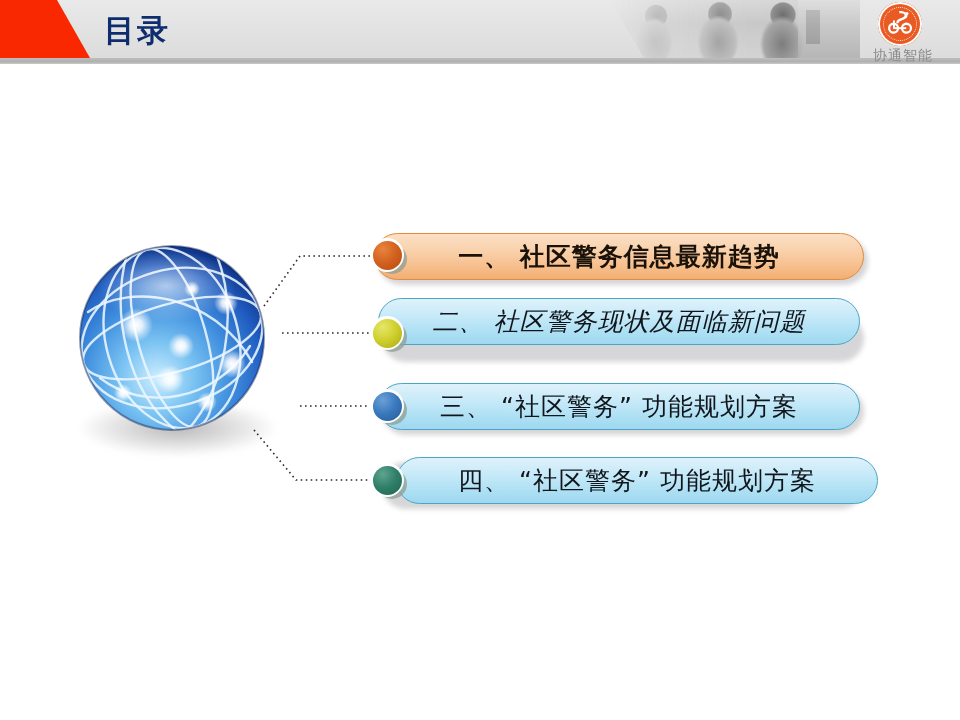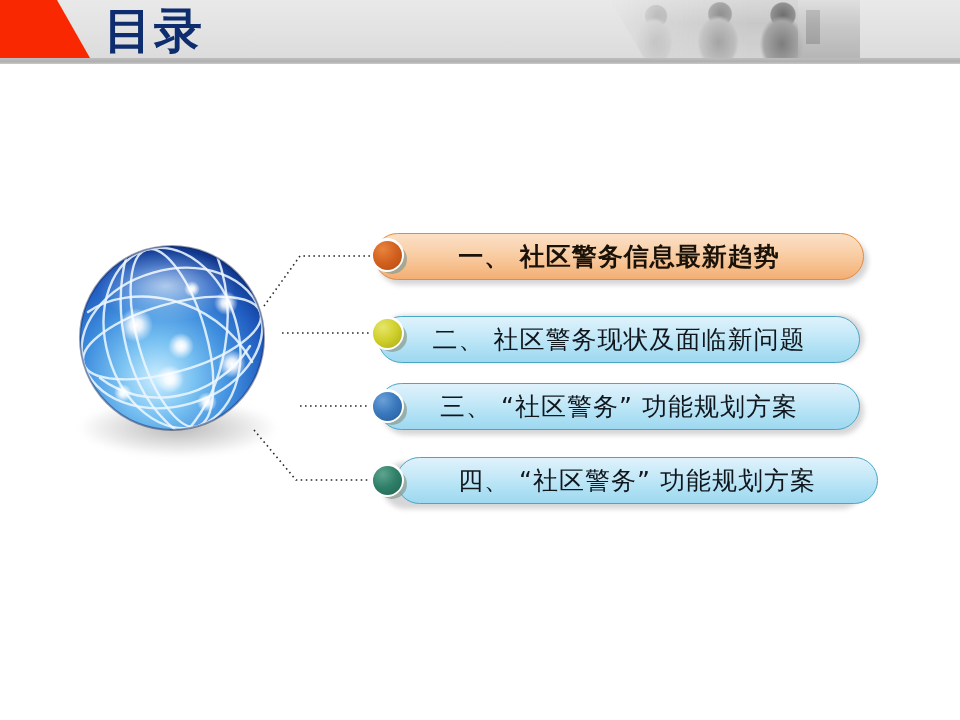--- a/index.html
+++ b/index.html
@@ -41,21 +41,21 @@
     left: 0; top: 0;
     width: 90px;
     height: 58px;
     background: #fa2800;
     clip-path: polygon(0 0, 57px 0, 90px 58px, 0 58px);
   }
   .header-title {
     position: absolute;
     left: 104px;
     top: 6px;
-    font-size: 48px;
+    font-size: 31px;
     font-weight: bold;
     color: #0e2d6e;
     letter-spacing: 2px;
     line-height: 48px;
     font-family: "DejaVu Sans", "Liberation Sans", sans-serif;
   }
 
   
   .header-photo {
     position: absolute;
@@ -256,20 +256,35 @@
     <div class="photo-inner"></div>
     <div class="photo-panel"></div>
   </div>
 
   <div class="header-red"></div>
 
   <div class="header-title">目录</div>
 
   <div class="header-underline"></div>
 
+  <div class="logo">
+    <div class="logo-seal">
+      <svg class="logo-glyph" viewBox="0 0 44 44">
+        <g fill="#ffffff">
+          <path d="M21 9 C26 8.5 30 11 29.5 14 C29 16.6 26 17.6 23.6 18.4 C21.5 19.1 20.4 20 20.6 21.2 L18.4 21.2 C18 19 19.6 17.6 22 16.6 C24 15.8 26.4 15.2 26.6 13.6 C26.8 11.9 24.6 11 21.6 11.4 Z"></path>
+          <circle cx="29" cy="11.4" r="1.5"></circle>
+          <path d="M15.5 20.6 a5.6 5.6 0 1 0 0.2 11.2 a5.6 5.6 0 0 0 -0.2 -11.2 z m0.1 2.3 a3.3 3.3 0 1 1 0 6.6 a3.3 3.3 0 0 1 0 -6.6 z"></path>
+          <path d="M28.4 20.6 a5.6 5.6 0 1 0 0.2 11.2 a5.6 5.6 0 0 0 -0.2 -11.2 z m0.1 2.3 a3.3 3.3 0 1 1 0 6.6 a3.3 3.3 0 0 1 0 -6.6 z"></path>
+          <rect x="15" y="18.4" width="2" height="8.4"></rect>
+          <rect x="15.6" y="25.2" width="12.6" height="1.9"></rect>
+        </g>
+      </svg>
+    </div>
+    <div class="logo-text">协通智能</div>
+  </div>
 </div>
 
 <div class="globe-wrap">
   <div class="globe-shadow"></div>
   <svg class="globe" viewBox="0 0 196 196">
     <defs>
       <radialGradient id="gSphere" cx="42%" cy="72%" r="78%">
         <stop offset="0%" stop-color="#cdeeff"></stop>
         <stop offset="26%" stop-color="#79c2f2"></stop>
         <stop offset="52%" stop-color="#3f8ede"></stop>
@@ -334,21 +349,21 @@
 <div class="bar accent" style="left:374px; top:233px; width:490px;">
   <span class="bar-label">一、 社区警务信息最新趋势</span>
 </div>
 <div class="bullet" style="left:370px; top:238px;">
   <div class="bullet-back"></div>
   <div class="bullet-ring"></div>
   <div class="bullet-dot" style="background: radial-gradient(circle at 34% 28%, #e8843d 0%, #d2611f 48%, #b74a12 100%);"></div>
 </div>
 
 <div class="bar-shadow" style="left:382px; top:315px; width:482px;"></div>
-<div class="bar plain" style="left:378px; top:316px; width:482px;">
+<div class="bar plain" style="left:378px; top:298px; width:482px;font-style:italic;">
   <span class="bar-label">二、 社区警务现状及面临新问题</span>
 </div>
 <div class="bullet" style="left:370px; top:316px;">
   <div class="bullet-back"></div>
   <div class="bullet-ring"></div>
   <div class="bullet-dot" style="background: radial-gradient(circle at 34% 28%, #e6e66a 0%, #cfcf2c 48%, #a9a915 100%);"></div>
 </div>
 
 <div class="bar-shadow" style="left:382px; top:388px; width:482px;"></div>
 <div class="bar plain" style="left:378px; top:383px; width:482px;">

